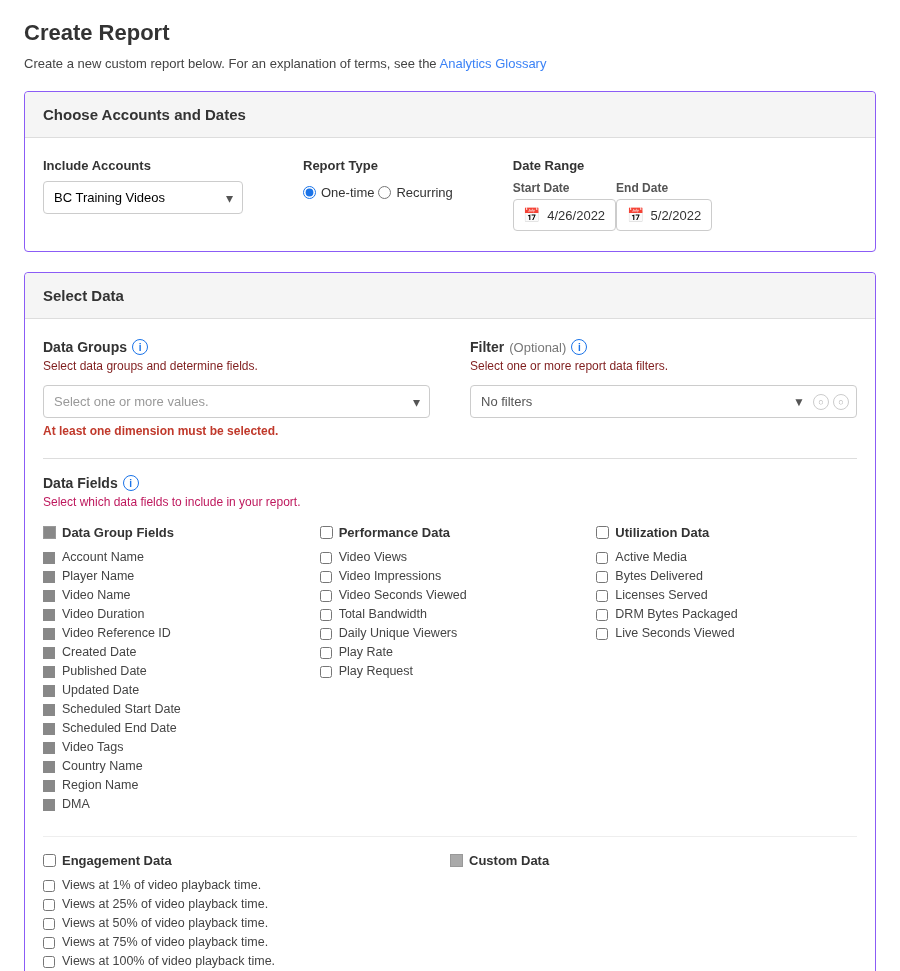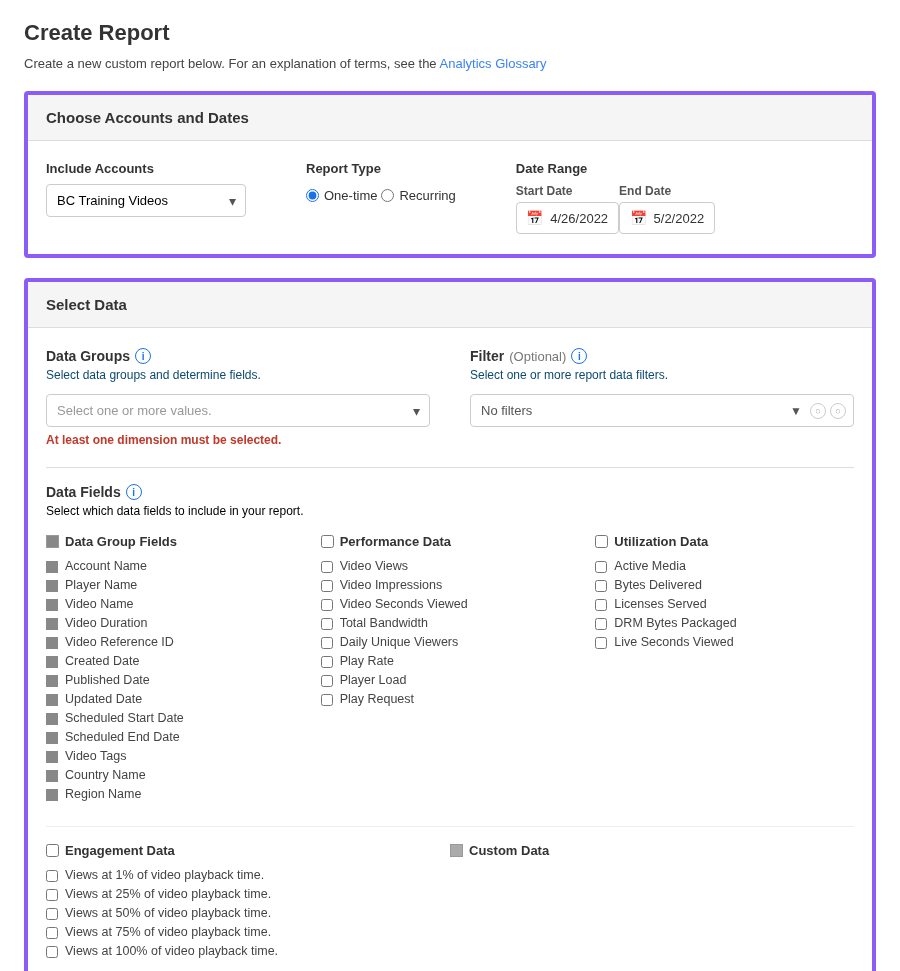--- a/index.html
+++ b/index.html
@@ -1,21 +1,21 @@
 <!DOCTYPE html>
 <html><head>
   <meta charset="utf-8">
   <style>
     * { box-sizing: border-box; margin: 0; padding: 0; }
     body { font-family: -apple-system, BlinkMacSystemFont, 'Segoe UI', Arial, sans-serif; font-size: 14px; color: #333; background: #fff; }
     .page { padding: 20px 24px; max-width: 900px; }
     h1 { font-size: 22px; font-weight: 700; margin-bottom: 10px; }
     .intro { font-size: 13px; color: #444; margin-bottom: 20px; }
     .intro a { color: #3b82f6; text-decoration: none; }
-    .section { background: #fff; border: 4px solid #8b5cf6; border-radius: 4px; margin-bottom: 20px; }
+    .section { background: #fff; border: 1px solid #8b5cf6; border-radius: 4px; margin-bottom: 20px; }
     .section-header { background: #f5f5f5; padding: 14px 18px; font-size: 15px; font-weight: 700; border-bottom: 1px solid #ddd; border-radius: 4px 4px 0 0; }
     .section-body { padding: 20px 18px; }
     .accounts-row { display: flex; align-items: flex-start; gap: 60px; }
     .field-group { display: flex; flex-direction: column; gap: 8px; }
     .field-label { font-weight: 700; font-size: 13px; }
     .select-wrapper { position: relative; display: inline-block; }
     .select-wrapper select { appearance: none; padding: 8px 30px 8px 10px; border: 1px solid #ccc; border-radius: 4px; font-size: 13px; min-width: 200px; background: #fff; cursor: pointer; }
     .select-wrapper::after { content: '▾'; position: absolute; right: 10px; top: 50%; transform: translateY(-50%); pointer-events: none; color: #555; }
     .radio-group { display: flex; gap: 4px; align-items: center; margin-top: 4px; }
     .radio-item { display: flex; align-items: center; gap: 5px; font-size: 13px; cursor: pointer; }
@@ -24,34 +24,34 @@
     .date-inputs { display: flex; gap: 0; }
     .date-field { display: flex; flex-direction: column; gap: 4px; }
     .date-field label { font-size: 12px; font-weight: 600; color: #555; }
     .date-input-wrapper { display: flex; align-items: center; gap: 6px; border: 1px solid #ccc; border-radius: 4px; padding: 7px 10px; font-size: 13px; background: #fff; }
     .date-input-wrapper span.cal-icon { color: #555; font-size: 14px; }
     
     .data-groups-row { display: flex; gap: 40px; align-items: flex-start; }
     .data-groups-col { flex: 1; }
     .filter-col { flex: 1; }
     .col-label { font-weight: 700; font-size: 14px; margin-bottom: 4px; display: flex; align-items: center; gap: 5px; }
-    .col-sublabel { font-size: 12px; color: #0c4a6e; margin-bottom: 12px; }
+    .col-sublabel { font-size: 12px; color: #7f1d1d; margin-bottom: 12px; }
     .info-icon { display: inline-flex; align-items: center; justify-content: center; width: 16px; height: 16px; border: 1.5px solid #1a73e8; border-radius: 50%; font-size: 10px; color: #1a73e8; font-weight: 700; cursor: pointer; }
     .multi-select-wrapper { position: relative; }
     .multi-select-wrapper select { width: 100%; appearance: none; padding: 8px 30px 8px 10px; border: 1px solid #ccc; border-radius: 4px; font-size: 13px; background: #fff; cursor: pointer; color: #999; }
     .multi-select-wrapper::after { content: '▾'; position: absolute; right: 10px; top: 50%; transform: translateY(-50%); pointer-events: none; color: #555; }
     .error-text { color: #c0392b; font-size: 12px; font-weight: 600; margin-top: 6px; }
     .filter-select-wrapper { position: relative; display: flex; align-items: center; }
     .filter-select-wrapper select { width: 100%; appearance: none; padding: 8px 50px 8px 10px; border: 1px solid #ccc; border-radius: 4px; font-size: 13px; background: #fff; cursor: pointer; color: #555; }
     .filter-icons { position: absolute; right: 8px; display: flex; align-items: center; gap: 4px; pointer-events: none; }
     .filter-icon-btn { width: 16px; height: 16px; border: 1px solid #ccc; border-radius: 50%; background: #fff; display: inline-flex; align-items: center; justify-content: center; font-size: 9px; pointer-events: auto; cursor: pointer; }
     
     .data-fields-section { border-top: 1px solid #ddd; margin-top: 20px; padding-top: 16px; }
     .data-fields-label { font-weight: 700; font-size: 14px; margin-bottom: 4px; display: flex; align-items: center; gap: 5px; }
-    .data-fields-sublabel { font-size: 12px; color: #000000; margin-bottom: 16px; }
+    .data-fields-sublabel { font-size: 12px; color: #be185d; margin-bottom: 16px; }
     .fields-grid { display: flex; gap: 16px; }
     .fields-col { flex: 1; padding-right: 10px; }
     .col-header { display: flex; align-items: center; gap: 6px; font-weight: 700; font-size: 13px; margin-bottom: 10px; }
     .col-header-checkbox { width: 13px; height: 13px; border: 1.5px solid #999; background: #888; display: inline-block; }
     .col-header-checkbox.light { background: transparent; border-color: #aaa; }
     .field-item { display: flex; align-items: flex-end; gap: 7px; font-size: 12.5px; margin-bottom: 5px; color: #444; }
     .field-item input[type="checkbox"] { width: 12px; height: 12px; accent-color: #555; }
     .field-checkbox-dark { width: 12px; height: 12px; background: #888; border: none; display: inline-block; flex-shrink: 0; }
     
     .bottom-fields { display: flex; gap: 0; margin-top: 20px; border-top: 1px solid #eee; padding-top: 16px; }
@@ -217,20 +217,24 @@
                 <span>Video Tags</span>
               </div>
             <div class="field-item">
                 <span class="field-checkbox-dark"></span>
                 <span>Country Name</span>
               </div>
             <div class="field-item">
                 <span class="field-checkbox-dark"></span>
                 <span>Region Name</span>
               </div>
+            <div class="field-item">
+                <span class="field-checkbox-dark"></span>
+                <span>DMA</span>
+              </div>
           </div>
 
           <div class="fields-col">
             <div class="col-header">
               <input type="checkbox" class="col-header-checkbox light" style="width: 13px; height: 13px;">
               <span>Performance Data</span>
             </div>
             <div class="field-item">
                 <input type="checkbox" style="">
                 <span>Video Views</span>
@@ -247,24 +251,20 @@
                 <input type="checkbox" style="">
                 <span>Total Bandwidth</span>
               </div>
             <div class="field-item">
                 <input type="checkbox" style="">
                 <span>Daily Unique Viewers</span>
               </div>
             <div class="field-item">
                 <input type="checkbox" style="">
                 <span>Play Rate</span>
-              </div>
-            <div class="field-item">
-                <input type="checkbox" style="">
-                <span>Player Load</span>
               </div>
             <div class="field-item">
                 <input type="checkbox" style="">
                 <span>Play Request</span>
               </div>
           </div>
 
           <div class="fields-col">
             <div class="col-header">
               <input type="checkbox" style="width: 13px; height: 13px;">

